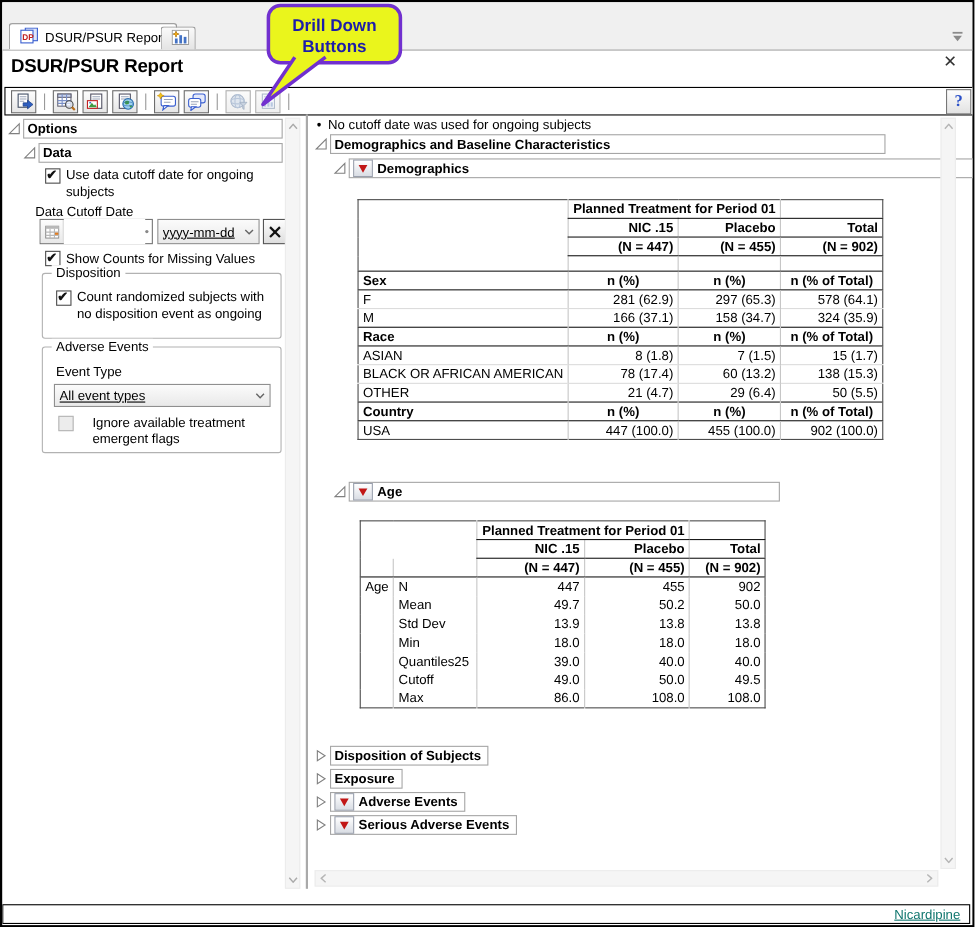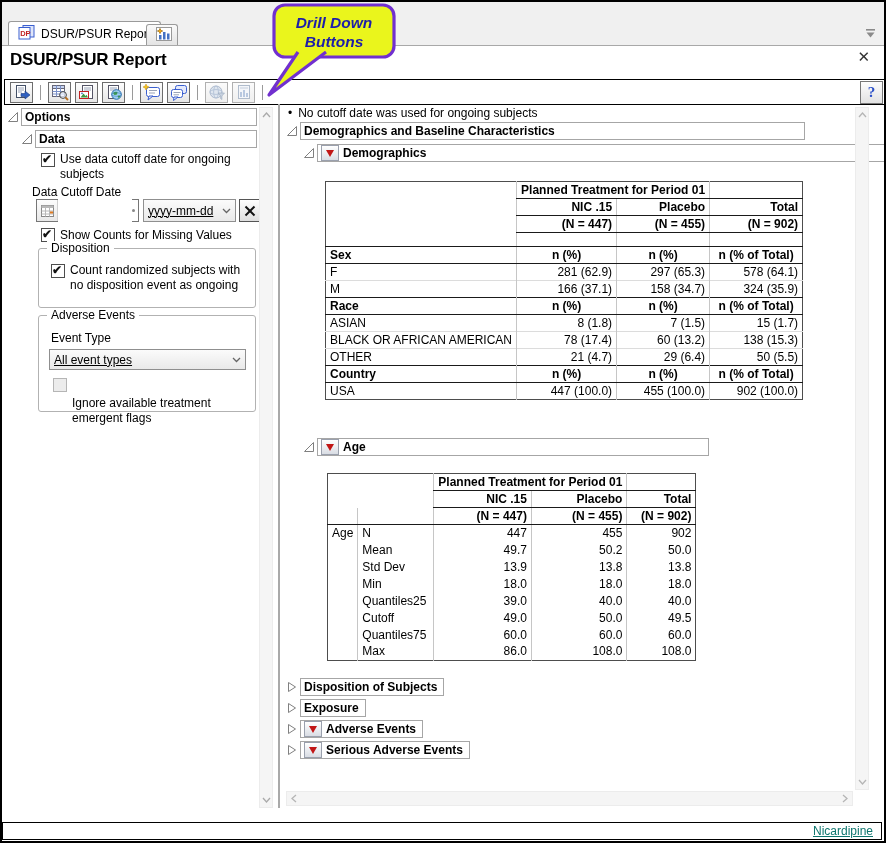--- a/index.html
+++ b/index.html
@@ -24,21 +24,21 @@
            background:#fff;display:flex;align-items:center;padding-left:5px;box-sizing:content-box;gap:4px;}
   .tbtn{width:23px;height:21px;border:1px solid #6d6d6d;background:linear-gradient(#fdfdfd,#e6e6e6);
         display:inline-flex;align-items:center;justify-content:center;box-sizing:border-box;}
   .tbtn.disabled{border-color:#b0b0b0;background:linear-gradient(#fbfbfb,#efefef);}
   .tsep{width:1px;height:15px;background:#9a9a9a;margin:0 3px;}
   #help-btn{margin-left:auto;margin-right:3px;width:21px;height:21px;border:1px solid #777;
             background:linear-gradient(#fdfdfd,#e2e2e2);display:flex;align-items:center;justify-content:center;
             font-family:"Liberation Serif",serif;font-weight:bold;font-size:15px;color:#2b50c8;}
 
   
-  #callout{position:absolute;left:252px;top:0;z-index:50;font-style:italic;}
+  #callout{position:absolute;left:222px;top:0;z-index:50;}
 
   
   #divider{position:absolute;left:276px;top:102px;width:2px;height:704px;background:#a9a9a9;}
 
   
   .outline-row{position:absolute;display:flex;align-items:center;}
   .tri{width:13px;height:13px;display:inline-flex;align-items:center;justify-content:center;margin-right:2px;}
   .outline-box{border:1px solid #a6a6a6;background:#fff;height:18px;box-sizing:border-box;
                display:inline-flex;align-items:center;padding:0 6px 0 3px;font-weight:bold;white-space:nowrap;}
   .drill{width:16px;height:14px;border:1px solid #9aa0ad;background:linear-gradient(#ffffff,#d9dde4);
@@ -297,21 +297,21 @@
   <div class="fieldset" style="left:36px;top:313px;width:218px;height:97px;">
     <span class="legend">Adverse Events</span>
     <span class="plain-lbl" style="left:12px;top:15px;">Event Type</span>
     <div class="dropdown" style="left:10px;top:33px;width:197px;height:21px;">
       <span class="dd-text">All event types</span>
       <svg width="9" height="6">
           <polyline points="1,1 4.5,4.5 8,1" fill="none" stroke="#666" stroke-width="1.3"></polyline>
         </svg>
     </div>
     <span class="cb disabled" style="left:14px;top:62px;"></span>
-    <span class="cb-lbl" style="left:33px;top:61px;width:165px;margin-top:19px;">Ignore available treatment emergent flags</span>
+    <span class="cb-lbl" style="left:45px;top:61px;width:165px;">Ignore available treatment emergent flags</span>
   </div>
 
   <div class="vscroll" style="left:257px;top:105px;height:701px;">
     <div class="sb-btn sb-top">
       <svg width="9" height="6">
           <polyline points="1,5 4.5,1 8,5" fill="none" stroke="#aaa" stroke-width="1.3"></polyline>
         </svg>
     </div>
     <div class="sb-btn sb-bot">
       <svg width="9" height="6">
@@ -517,27 +517,20 @@
             <td class="num">39.0</td>
             <td class="num">40.0</td>
             <td class="num">40.0</td>
           </tr>
           <tr class="nb">
             <td></td>
             <td>Cutoff</td>
             <td class="num">49.0</td>
             <td class="num">50.0</td>
             <td class="num">49.5</td>
-          </tr>
-          <tr class="nb">
-            <td></td>
-            <td>Quantiles75</td>
-            <td class="num">60.0</td>
-            <td class="num">60.0</td>
-            <td class="num">60.0</td>
           </tr>
           <tr class="nb">
             <td></td>
             <td>Max</td>
             <td class="num">86.0</td>
             <td class="num">108.0</td>
             <td class="num">108.0</td>
           </tr>
         </tbody>
       </table>

